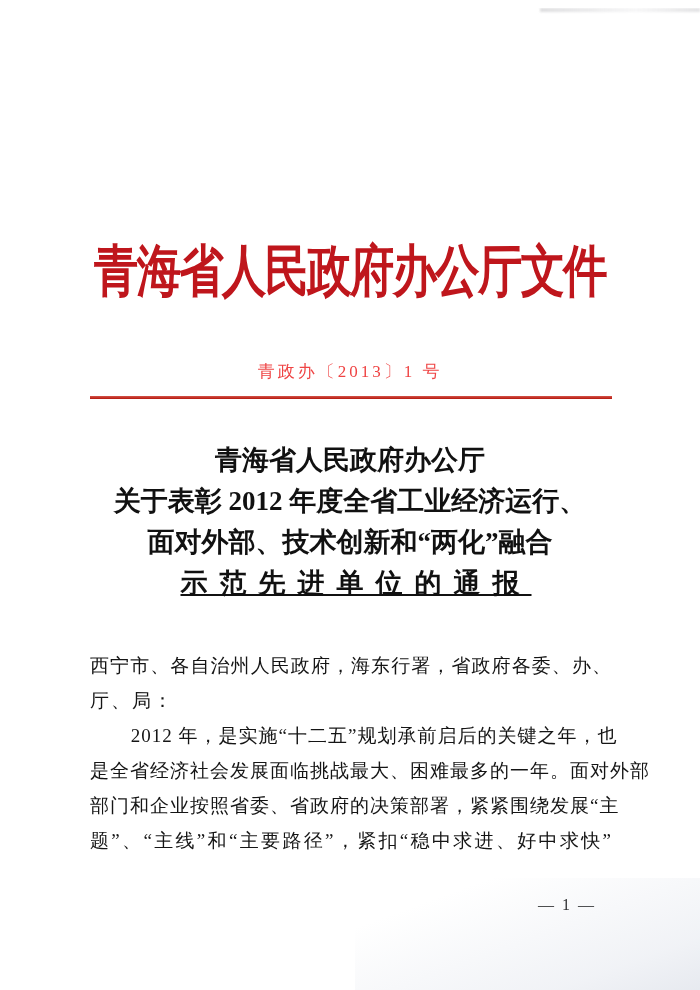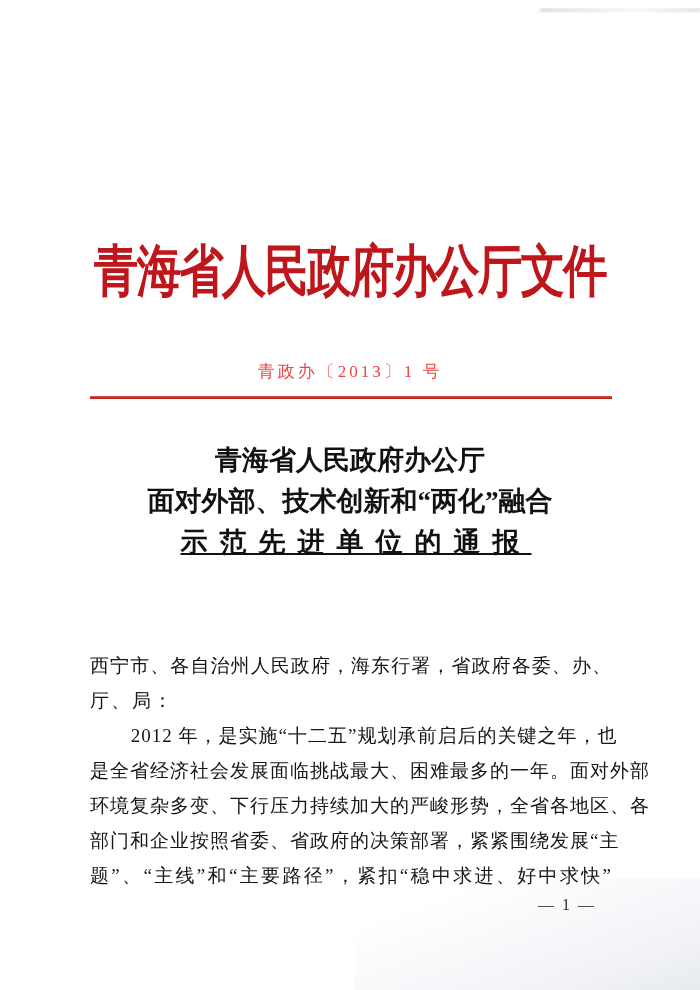--- a/index.html
+++ b/index.html
@@ -146,30 +146,30 @@
   <div class="scan-top-edge"></div>
 
   <div class="banner">青海省人民政府办公厅文件</div>
 
   <div class="doc-number">青政办〔2013〕1 号</div>
 
   <div class="red-rule"></div>
 
   <div class="title-block">
     <div class="title-line">青海省人民政府办公厅</div>
+    <div class="title-line">关于表彰 2012 年度全省工业经济运行、</div>
     <div class="title-line">面对外部、技术创新和“两化”融合</div>
     <div class="title-line spread">示范先进单位的通报</div>
   </div>
 
   <div class="body-text">
     <div class="body-line">西宁市、各自治州人民政府，海东行署，省政府各委、办、</div>
     <div class="body-line plain">厅、局：</div>
     <div class="body-line indent">2012 年，是实施“十二五”规划承前启后的关键之年，也</div>
     <div class="body-line">是全省经济社会发展面临挑战最大、困难最多的一年。面对外部</div>
-    <div class="body-line">环境复杂多变、下行压力持续加大的严峻形势，全省各地区、各</div>
     <div class="body-line">部门和企业按照省委、省政府的决策部署，紧紧围绕发展“主</div>
     <div class="body-line">题”、“主线”和“主要路径”，紧扣“稳中求进、好中求快”</div>
   </div>
 
   <div class="page-number">— 1 —</div>
 
   <div class="scan-bottom-right"></div>
   <div class="scan-corner-streak"></div>
 
 </div>

